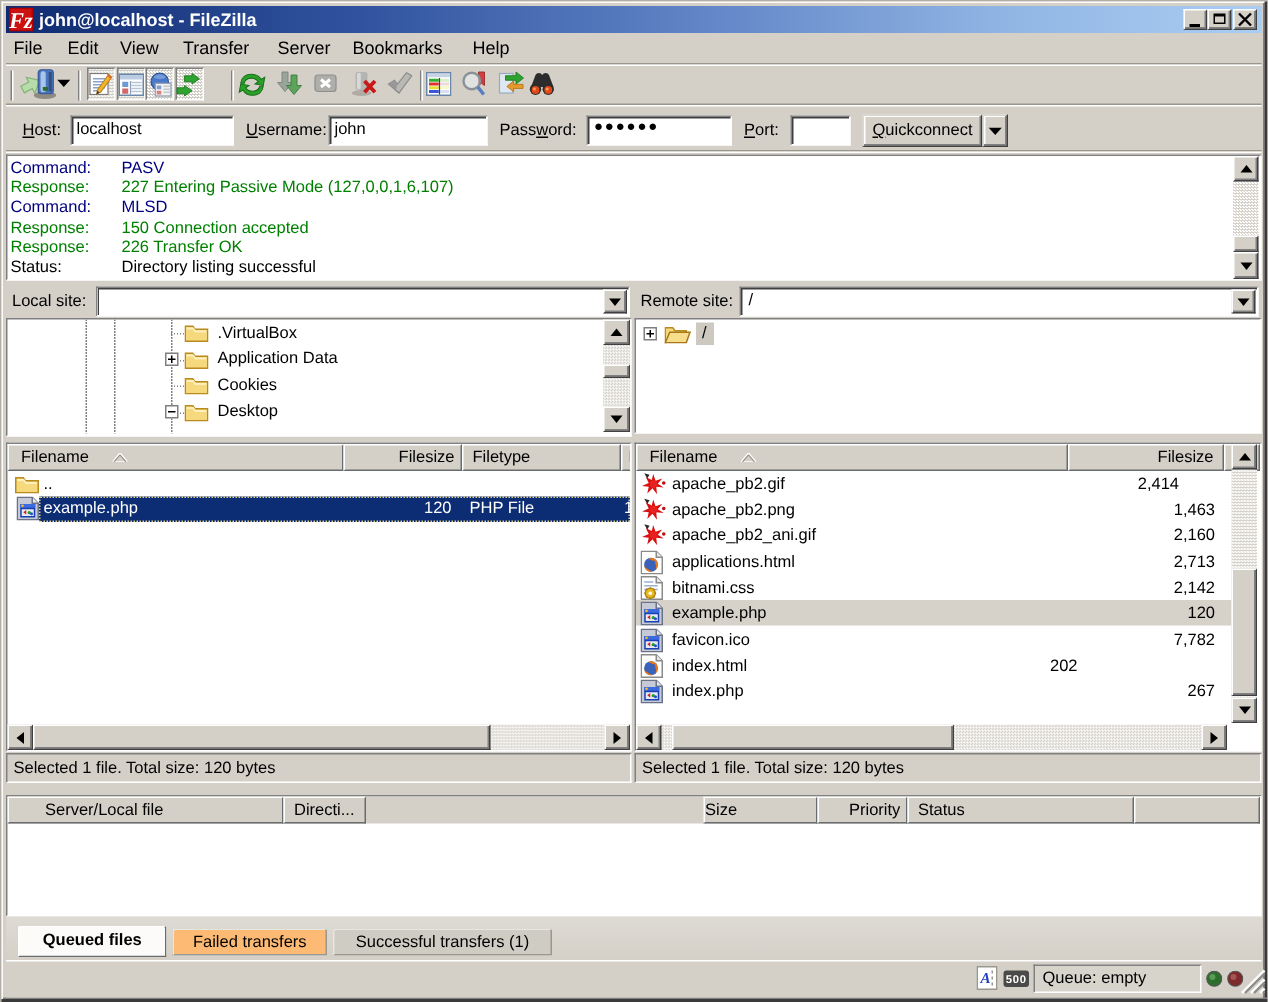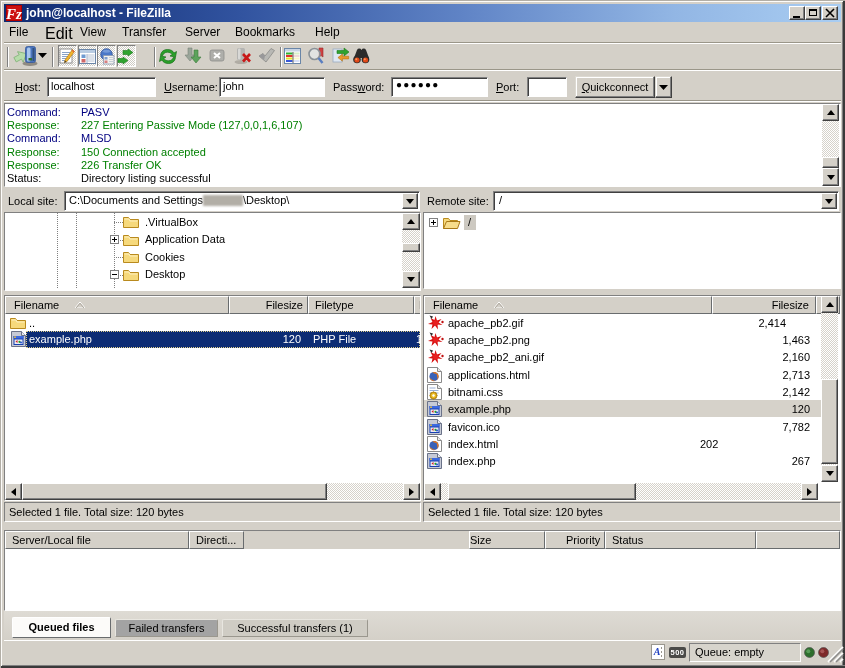--- a/index.html
+++ b/index.html
@@ -52,21 +52,21 @@
     <div class="ab" style="left:2.5px;top:2px;width:8px;height:7px;border:1px solid #000;border-top-width:2px"></div>
   </div>
 <div class="ab btn3" style="left:822px;top:6px;width:16px;height:14px">
     <svg class="ab" style="left:2px;top:1px" width="10" height="10">
       <path d="M1 1 L9 9 M9 1 L1 9" stroke="#000" stroke-width="1.6"></path>
     </svg>
   </div>
 
 <div class="ab" style="left:4px;top:22px;width:837px;height:20px;background:#d4d0c8"></div>
 <div class="ab" style="left:9px;top:25px;font-size:12px">File</div>
-<div class="ab" style="left:45px;top:25px;font-size:16px">Edit</div>
+<div class="ab" style="left:45px;top:25px;font-size:12px">Edit</div>
 <div class="ab" style="left:80px;top:25px;font-size:12px">View</div>
 <div class="ab" style="left:122px;top:25px;font-size:12px">Transfer</div>
 <div class="ab" style="left:185px;top:25px;font-size:12px">Server</div>
 <div class="ab" style="left:235px;top:25px;font-size:12px">Bookmarks</div>
 <div class="ab" style="left:315px;top:25px;font-size:12px">Help</div>
 <div class="ab" style="left:4px;top:42px;width:837px;height:1px;background:#9a9689"></div>
 <div class="ab" style="left:4px;top:43px;width:837px;height:1px;background:#fff"></div>
 
 <div class="ab" style="left:7px;top:47px;width:1px;height:20px;background:#808080"></div>
 <div class="ab" style="left:8px;top:47px;width:1px;height:20px;background:#fff"></div>
@@ -228,21 +228,20 @@
 <div class="ab sb" style="left:822px;top:104px;width:17px;height:17px">
     <i class="t tup"></i>
   </div>
 <div class="ab raise" style="left:822px;top:157px;width:17px;height:11px"></div>
 <div class="ab sb" style="left:822px;top:168px;width:17px;height:18px">
     <i class="t tdn"></i>
   </div>
 
 <div class="ab" style="left:8px;top:195px">Local site:</div>
 <div class="ab sunk2" style="left:64px;top:191px;width:356px;height:20px;background:#fff">
-<div style="margin:2px 0 0 4px;white-space:nowrap">C:\Documents and Settings<span style="display:inline-block;width:40px;height:11px;background:#b2aea6;filter:blur(1px);vertical-align:middle;margin:0 0 2px 0"></span>\Desktop\</div>
 <div class="ab raise" style="left:337px;top:1px;width:16px;height:16px">
       <i class="t tdn" style="margin-top:-2px"></i>
     </div>
 </div>
 
 <div class="ab sunk" style="left:4px;top:212px;width:417px;height:79px;background:#fff;overflow:hidden">
 <div class="vdot" style="left:52px;top:0;height:76px"></div>
 <div class="vdot" style="left:71px;top:0;height:76px"></div>
 <div class="vdot" style="left:109px;top:0;height:76px"></div>
 <div class="hdot" style="left:109px;top:9px;width:11px"></div>
@@ -481,32 +480,32 @@
 <div class="ab sb" style="left:424px;top:483px;width:17px;height:17px">
     <i class="t tlt"></i>
   </div>
 <div class="ab raise" style="left:448px;top:483px;width:188px;height:17px"></div>
 <div class="ab sb" style="left:801px;top:483px;width:17px;height:17px">
     <i class="t trt"></i>
   </div>
 
 <div class="ab sunk" style="left:4px;top:530px;width:837px;height:81px;background:#fff;overflow:hidden">
 <div class="ab" style="left:0;top:0;width:835px;height:18px;background:#d4d0c8">
-<div class="hdrcell" style="left:0;width:184px;padding-left:6px">Server/Local file</div>
+<div class="hdrcell" style="left:0;width:184px;padding-left:24px">Server/Local file</div>
 <div class="hdrcell" style="left:184px;width:55px;padding-left:6px">Directi...</div>
 <div class="hdrcell" style="left:464px;width:76px;text-align:left;padding-right:6px">Size</div>
 <div class="hdrcell" style="left:540px;width:60px;padding-left:20px">Priority</div>
 <div class="hdrcell" style="left:600px;width:151px;padding-left:6px">Status</div>
 <div class="hdrcell" style="left:751px;width:84px"></div>
 </div>
 </div>
 
 <div class="ab" style="left:4px;top:611px;width:837px;height:29px;background:linear-gradient(180deg,#dedbd4,#d4d0c8)"></div>
 <div class="ab" style="left:12px;top:617px;width:99px;height:21px;background:#fcfbf9;border:1px solid;border-color:#fff #696c6e #696c6e #fff;border-radius:2px 2px 0 0;font-weight:bold;text-align:center;line-height:19px">Queued files</div>
-<div class="ab" style="left:115px;top:619px;width:103px;height:18px;background:#a3a3a3;border:1px solid;border-color:#e8e6e0 #9a978e #9a978e #e8e6e0;border-radius:2px 2px 0 0;text-align:center;line-height:17px">Failed transfers</div>
+<div class="ab" style="left:115px;top:619px;width:103px;height:18px;background:#fdba74;border:1px solid;border-color:#e8e6e0 #9a978e #9a978e #e8e6e0;border-radius:2px 2px 0 0;text-align:center;line-height:17px">Failed transfers</div>
 <div class="ab" style="left:222px;top:619px;width:146px;height:18px;background:#cfccc4;border:1px solid;border-color:#e8e6e0 #9a978e #9a978e #e8e6e0;border-radius:2px 2px 0 0;text-align:center;line-height:17px">Successful transfers (1)</div>
 
 <div class="ab" style="left:4px;top:640px;width:837px;height:25px;background:#d4d0c8"></div>
 <div class="ab" style="left:4px;top:640px;width:837px;height:1px;background:#fff"></div>
 <div class="ab" style="left:651px;top:644px;width:14px;height:16px;background:#fff;border:1px solid #9a978e">
 <svg width="12" height="14">
       <text x="5" y="10" font-size="10" font-weight="bold" font-style="italic" fill="#2040c0" text-anchor="middle" font-family="Liberation Serif">A</text>
       <path d="M9.5 2 v2 M9.5 6 v2 M9.5 10 v2" stroke="#9a978e" stroke-width="1"></path>
     </svg>
 </div>

